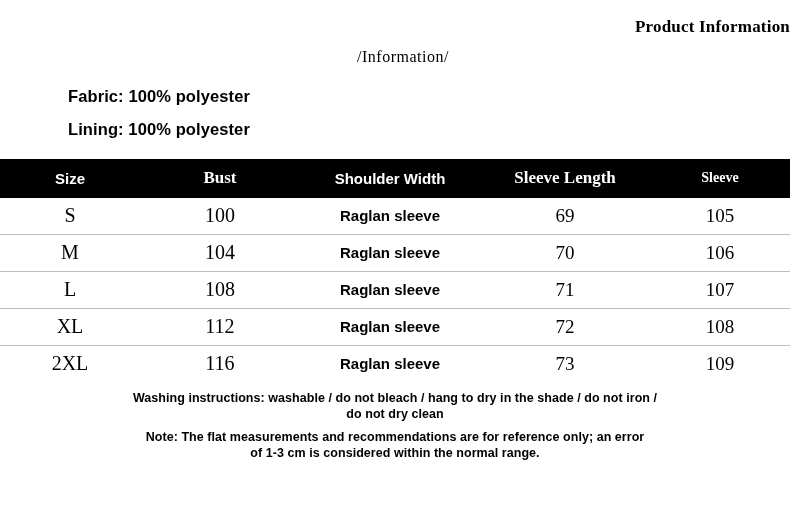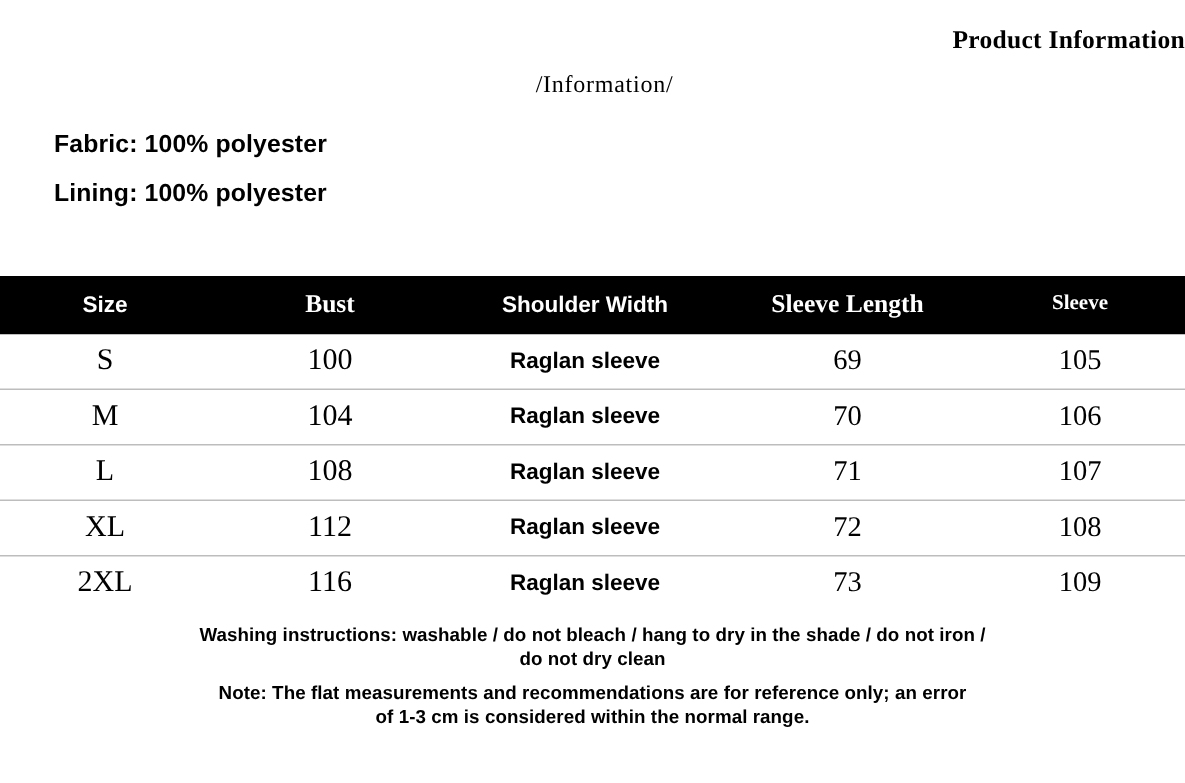--- a/index.html
+++ b/index.html
@@ -30,31 +30,31 @@
   .subtitle {
     text-align: center;
     font-size: 16px;
     font-family: "Liberation Serif", serif;
     margin-top: 11px;
     letter-spacing: 0.5px;
     padding-left: 16px;
   }
   .specs {
     margin-top: 22px;
-    padding-left: 36px;
+    padding-left: 68px;
   }
   .spec-line {
     font-size: 16.5px;
     font-weight: bold;
     line-height: 1.0;
     margin-bottom: 16px;
     letter-spacing: 0.1px;
   }
   .table-wrap {
-    margin-top: 47px;
+    margin-top: 22px;
     width: 790px;
   }
   table.size-table {
     border-collapse: collapse;
     width: 790px;
     table-layout: fixed;
   }
   table.size-table thead th {
     background: #000000;
     color: #ffffff;

